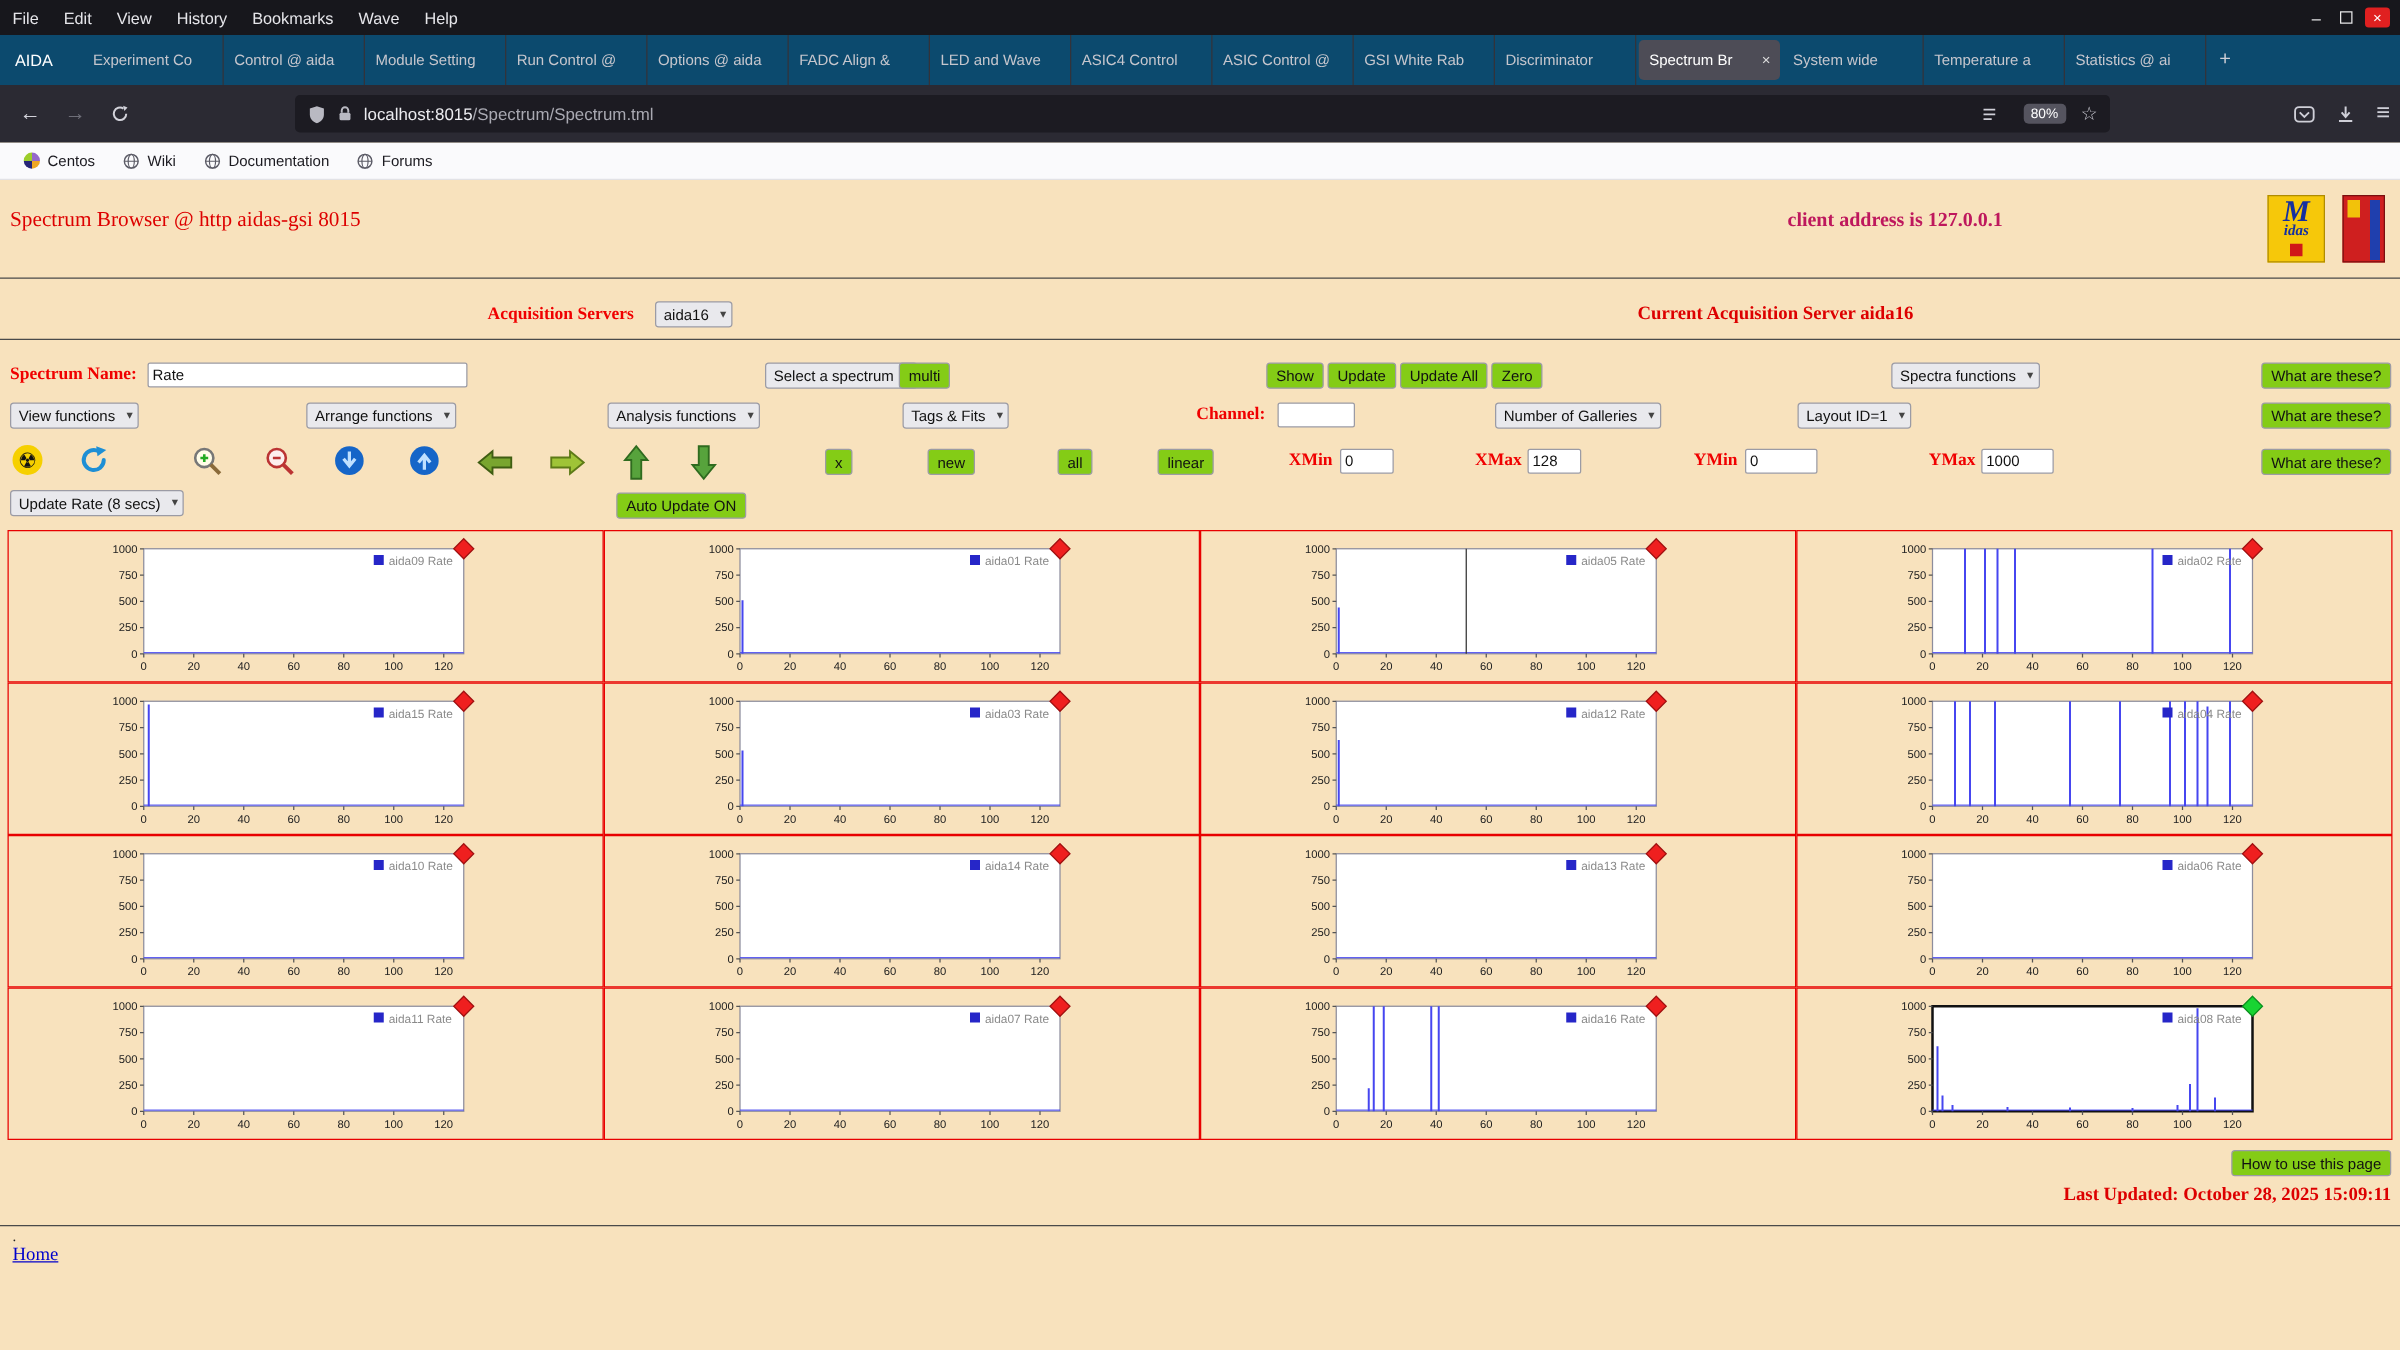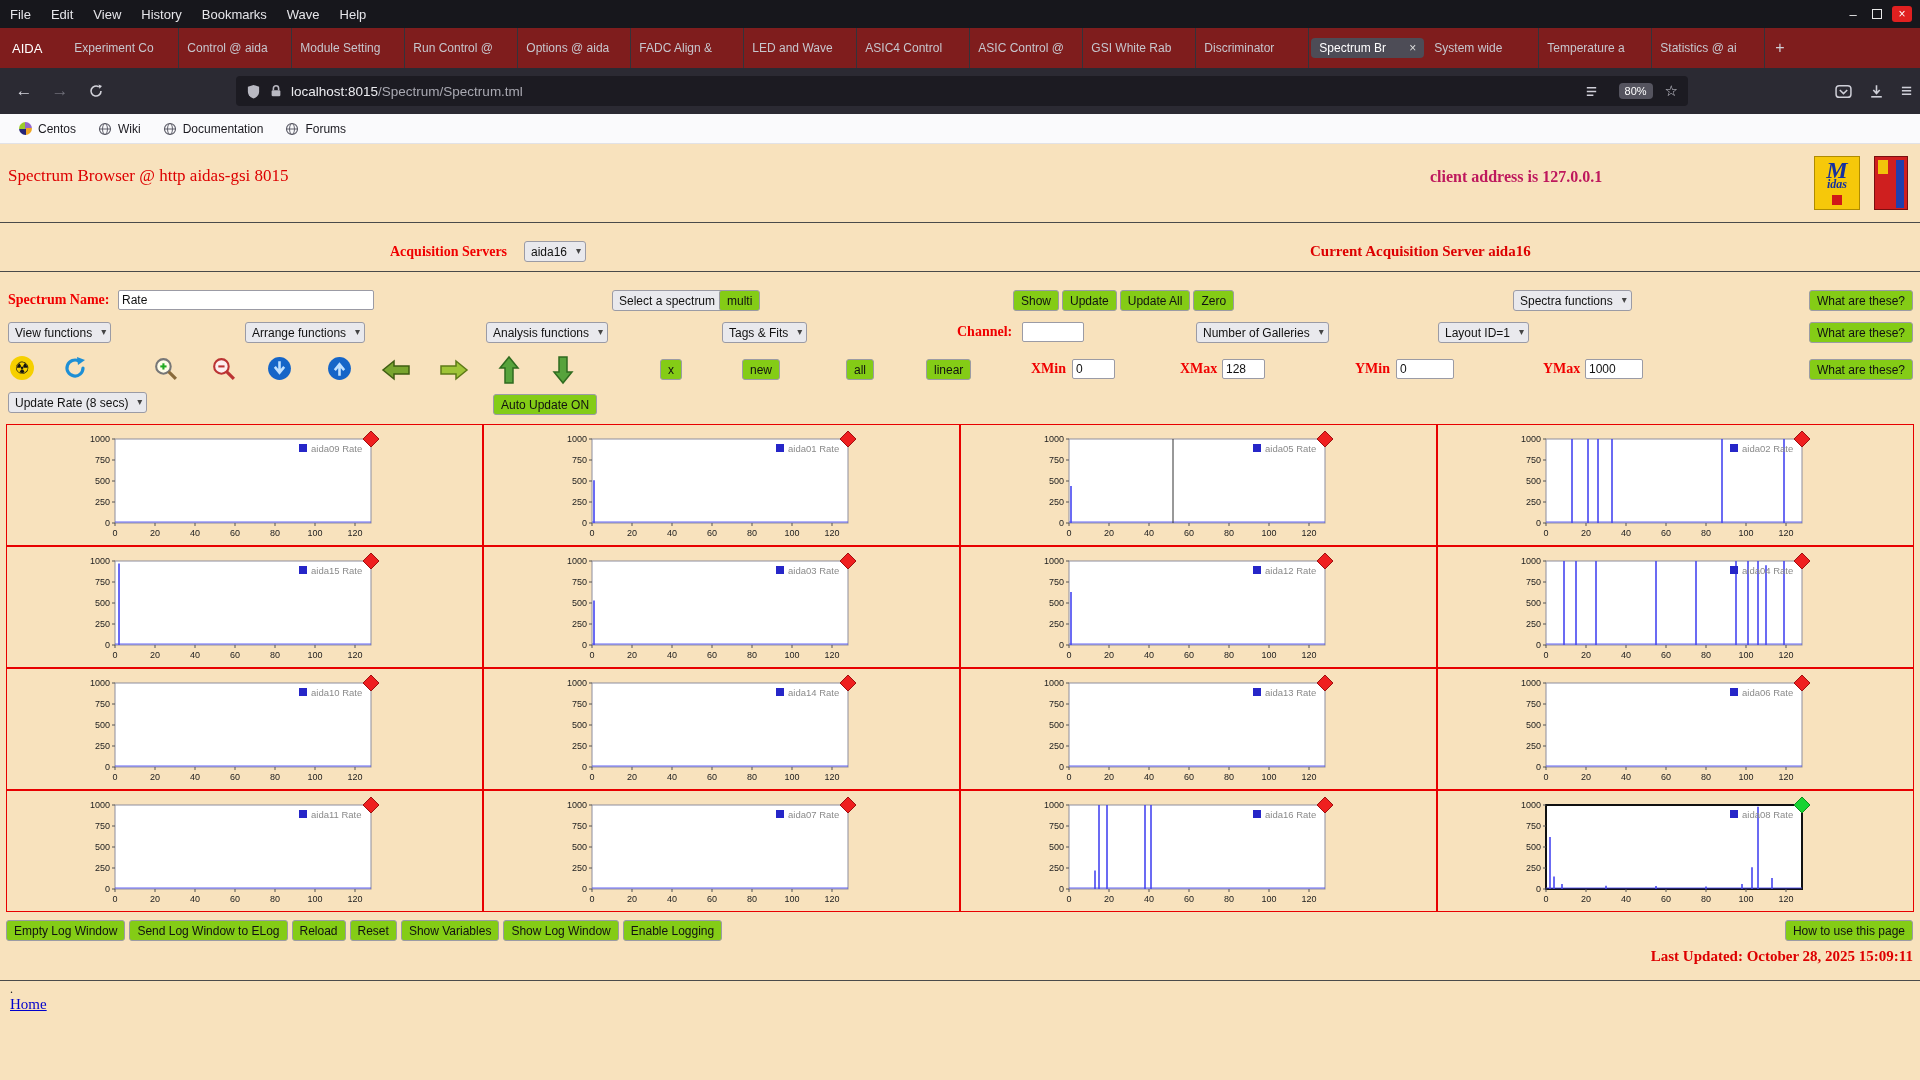--- a/index.html
+++ b/index.html
@@ -7,24 +7,24 @@
   body { font-family:"Liberation Sans",sans-serif; background:#f8e2bd; }
 
   
   .menubar { height:28px; background:#17171c; display:flex; align-items:center; color:#e6e6ea; font-size:13px; }
   .menu-item { padding:0 10px; height:28px; display:flex; align-items:center; }
   .win-controls { margin-left:auto; display:flex; align-items:center; gap:10px; padding-right:8px; }
   .win-btn { color:#eee; font-size:13px; width:18px; text-align:center; }
   .win-max { width:10px; height:10px; border:1.5px solid #e8e8e8; display:inline-block; }
   .win-close { background:#e02020; border-radius:3px; width:20px; height:16px; color:#fff; display:flex; align-items:center; justify-content:center; font-size:12px; }
 
-  .tabbar { height:40px; background:#7f1d1d; display:flex; align-items:center; color:#c6c6cd; font-size:12px; }
+  .tabbar { height:40px; background:#0c4a6e; display:flex; align-items:center; color:#c6c6cd; font-size:12px; }
   .app-label { padding:0 24px 0 12px; color:#fff; font-size:13px; }
   .tab { width:113px; height:40px; display:flex; align-items:center; padding:0 8px; white-space:nowrap; overflow:hidden; border-right:1px solid #33333a; }
-  .tab.active { background:#4d4c56; color:#fff; height:20px; border-radius:4px; margin:0 2px; border-right:none; justify-content:space-between; }
+  .tab.active { background:#4d4c56; color:#fff; height:32px; border-radius:4px; margin:0 2px; border-right:none; justify-content:space-between; }
   .tab-close { margin-left:6px; color:#ddd; }
   .newtab-btn { padding:0 10px; font-size:16px; color:#cfcfd6; }
 
   .navbar { position:relative; height:46px; background:#2b2a33; }
   .nav-icon { position:absolute; top:0; height:46px; width:32px; display:flex; align-items:center; justify-content:center; color:#d2d2da; font-size:17px; }
   .urlbar { position:absolute; left:236px; top:8px; width:1452px; height:30px; background:#1c1b22; border-radius:4px; display:flex; align-items:center; color:#dcdce2; font-size:13.5px; padding-left:10px; }
   .urlbar svg { margin-right:8px; }
   .url-host { color:#ececf0; }
   .url-path { color:#a9a9b2; }
   .url-right { margin-left:auto; display:flex; align-items:center; gap:12px; padding-right:10px; }
@@ -915,28 +915,19 @@
           <line x1="256" y1="94" x2="256" y2="72.16" stroke="#4646f0" stroke-width="1.6"></line>
           <line x1="262" y1="94" x2="262" y2="11.680000000000007" stroke="#4646f0" stroke-width="1.6"></line>
           <line x1="276" y1="94" x2="276" y2="83.08" stroke="#4646f0" stroke-width="1.6"></line>
           <rect x="234" y="15" width="8" height="8" fill="#2626c8"></rect>
           <text x="246" y="23" text-anchor="start" font-size="9.5" fill="#8a8a8a">aida08 Rate</text>
           <polygon points="306,2 314,10 306,18 298,10" fill="#18d432" stroke="#0a8f1e" stroke-width="1"></polygon>
         </svg>
       </div>
     </div>
 
-  <div class="log-row">
-      <button class="btn">Empty Log Window</button>
-      <button class="btn">Send Log Window to ELog</button>
-      <button class="btn">Reload</button>
-      <button class="btn">Reset</button>
-      <button class="btn">Show Variables</button>
-      <button class="btn">Show Log Window</button>
-      <button class="btn">Enable Logging</button>
-    </div>
   <button class="btn help-btn">How to use this page</button>
 
   <div class="last-updated">Last Updated: October 28, 2025 15:09:11</div>
   <div class="hr" style="top:836px"></div>
   <div class="dot-mark">.</div>
   <a class="home-link" href="#">Home</a>
 </div>
 
 </body></html>

